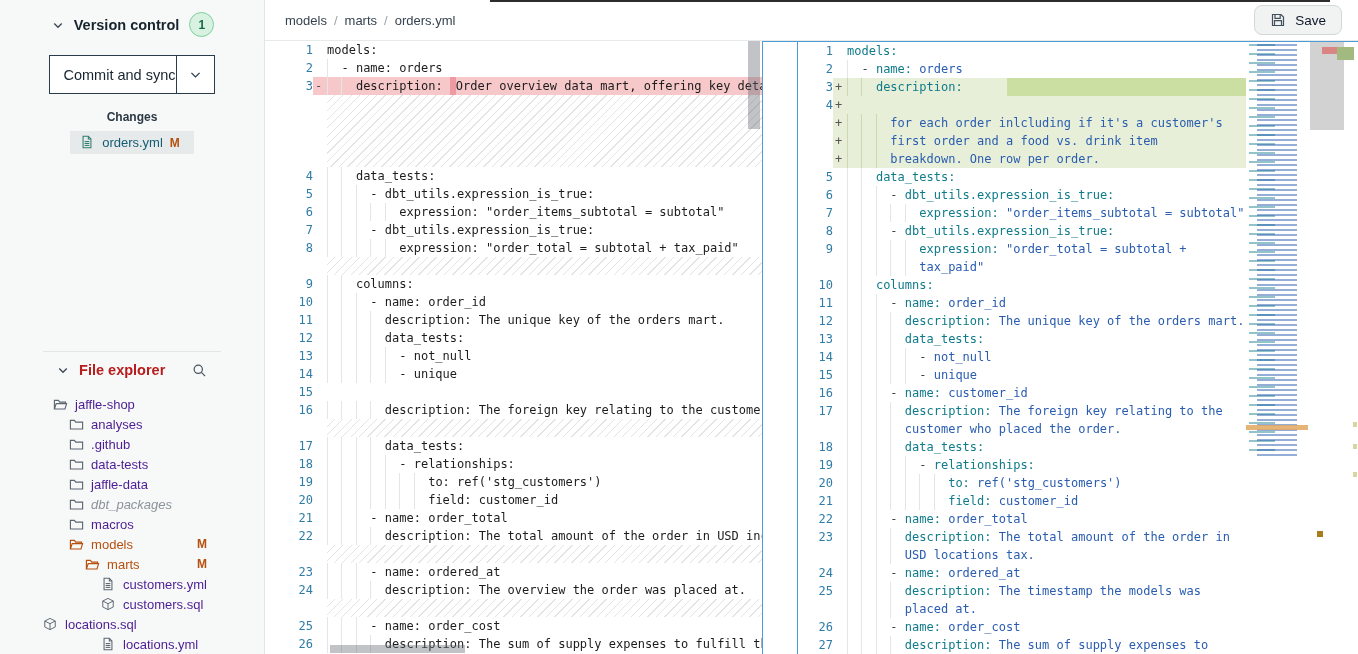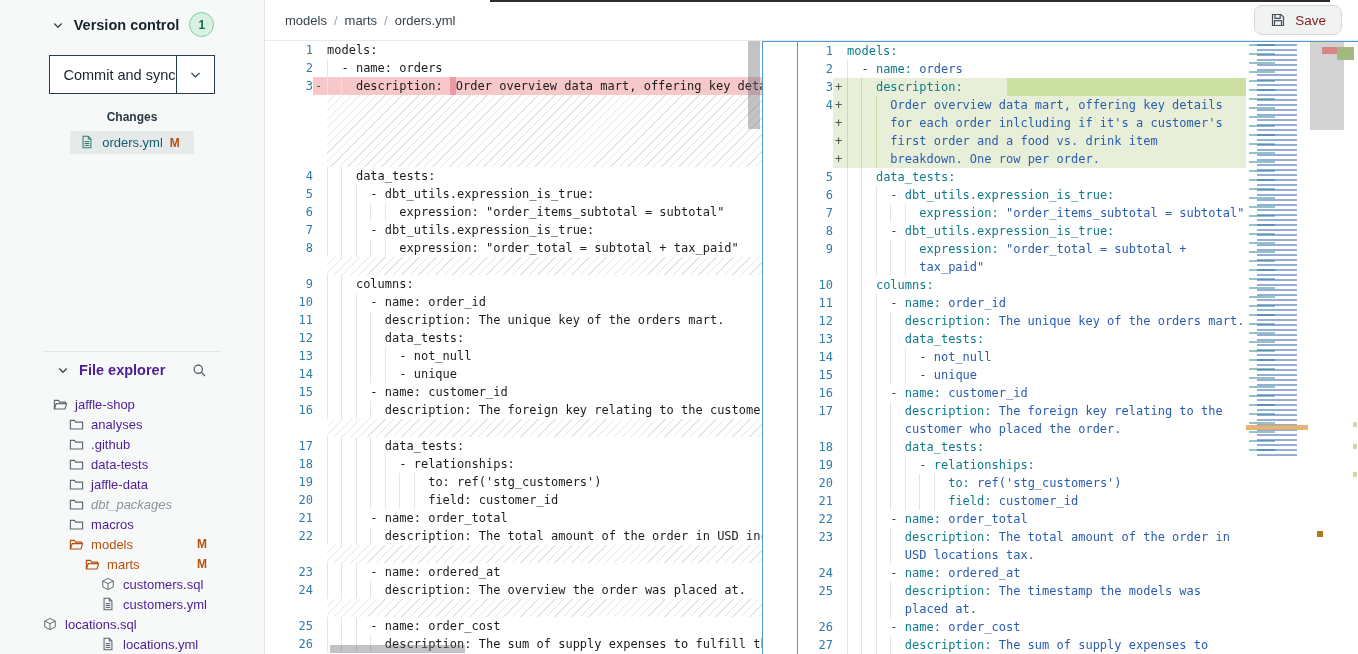--- a/index.html
+++ b/index.html
@@ -20,40 +20,40 @@
                 border-radius:0; display:flex; align-items:stretch; cursor:pointer; }
   .commit-label { flex:1; display:flex; align-items:center; padding-left:13px; font-size:14.5px; color:#17242e; }
   .commit-caret { width:38px; border-left:1.5px solid #2a3b49; display:flex; align-items:center; justify-content:center; color:#2a3b49; }
   .changes-label { font-size:12px; font-weight:bold; color:#2a3843; padding:4px 14px 7px; }
   .change-row { height:23px; display:flex; align-items:center; background:#e7eaea; padding:0 14px 0 10px; gap:7px; cursor:pointer; }
   .change-name { flex:1; font-size:13px; color:#135c72; }
   .m-badge { color:#b5500e; font-weight:bold; font-size:12px; }
   .spacer { height:205px; }
   .fe { border-top:1px solid #e3e6e6; }
   .fe-header { display:flex; align-items:center; gap:10px; padding:10px 14px 8px 14px; }
-  .fe-title { font-weight:bold; font-size:14.5px; color:#4c1d95; flex:1; }
+  .fe-title { font-weight:bold; font-size:14.5px; color:#b91c1c; flex:1; }
   .search-ic { width:15px; height:15px; color:#4a5560; }
   .tree { padding-top:8px; }
   .tree-row { height:20px; display:flex; align-items:center; gap:7px; font-size:13px; color:#4c1d95; cursor:pointer; padding-right:14px; }
   .tree-ic { width:15px; height:15px; flex:none; color:#5c6770; }
   .tree-row.orange, .tree-row.orange .tree-ic { color:#b5500e; }
   .tree-row.muted { color:#8b939b; font-style:italic; }
   .tree-row .m-badge { margin-left:auto; }
 
   
   .main { flex:1; display:flex; flex-direction:column; position:relative; min-width:0; }
   .tab-line { position:absolute; top:0; left:225px; width:840px; height:2px; background:#2d2d2d; z-index:5; }
   .hdr { height:41px; min-height:41px; background:#fff; border-bottom:1px solid #e7eaea;
          display:flex; align-items:center; padding:0 16px 0 20px; }
   .crumbs { display:flex; gap:7px; font-size:13px; color:#36434f; }
   .crumb { cursor:pointer; }
   .sep { color:#9aa3ab; }
   .save-btn { margin-left:auto; display:flex; align-items:center; gap:9px; background:#f1f3f3;
               border:1px solid #d2d7d7; border-radius:8px; padding:6px 15px; font-size:13.5px;
-              color:#7f1d1d; cursor:pointer; }
+              color:#0f172a; cursor:pointer; }
   .save-ic { width:16px; height:16px; color:#44505c; }
 
   
   .diff { flex:1; display:flex; position:relative; overflow:hidden; background:#fff;
           font-family:"DejaVu Sans Mono", monospace; font-size:12px; line-height:18px; }
   .pane-left { width:497px; min-width:497px; position:relative; overflow:hidden; }
   .strip { width:35px; min-width:35px; background:#fff; border-left:1px solid #4f9bd5; border-top:1px solid #4f9bd5; }
   .pane-right { flex:1; border-left:1px solid #4f9bd5; border-top:1px solid #4f9bd5;
                 position:relative; display:flex; overflow:hidden; }
   .pr-code { width:448px; min-width:448px; overflow:hidden; }
@@ -209,36 +209,36 @@
           </div>
           <div class="tree-row orange" style="padding-left: 42px;">
             <span class="tree-ic"><svg width="15" height="15" viewBox="0 0 16 16" fill="none" stroke="currentColor" stroke-width="1.2">
                 <path d="M1.5 12.8 V3.6 h4.3 l1.4 1.9 h6.2 v1.6"></path>
                 <path d="M1.5 12.8 L3.4 7.1 h11.1 l-1.7 5.7 z"></path>
               </svg></span>
             <span>marts</span>
             <span class="m-badge">M</span>
           </div>
           <div class="tree-row" style="padding-left: 58px;">
-            <span class="tree-ic"><svg width="14" height="14" viewBox="0 0 16 16" fill="none" stroke="currentColor" stroke-width="1.1">
-                <path d="M8 1.6 L14 4.6 V11.4 L8 14.4 L2 11.4 V4.6 Z"></path>
-                <path d="M2 4.6 L8 7.6 L14 4.6"></path>
-                <path d="M8 7.6 V14.4"></path>
-              </svg></span>
-            <span>customers.sql</span>
-          </div>
-          <div class="tree-row" style="padding-left: 58px;">
             <span class="tree-ic"><svg width="14" height="14" viewBox="0 0 16 16" fill="none" stroke="currentColor" stroke-width="1.2">
                 <path d="M3.5 1.5 h6 l3 3 v10 h-9 z"></path>
                 <path d="M9.5 1.5 v3 h3"></path>
                 <line x1="5.3" y1="7.5" x2="10.7" y2="7.5"></line>
                 <line x1="5.3" y1="9.7" x2="10.7" y2="9.7"></line>
                 <line x1="5.3" y1="11.9" x2="10.7" y2="11.9"></line>
               </svg></span>
             <span>customers.yml</span>
+          </div>
+          <div class="tree-row" style="padding-left: 58px;">
+            <span class="tree-ic"><svg width="14" height="14" viewBox="0 0 16 16" fill="none" stroke="currentColor" stroke-width="1.1">
+                <path d="M8 1.6 L14 4.6 V11.4 L8 14.4 L2 11.4 V4.6 Z"></path>
+                <path d="M2 4.6 L8 7.6 L14 4.6"></path>
+                <path d="M8 7.6 V14.4"></path>
+              </svg></span>
+            <span>customers.sql</span>
           </div>
           <div class="tree-row" style="">
             <span class="tree-ic"><svg width="14" height="14" viewBox="0 0 16 16" fill="none" stroke="currentColor" stroke-width="1.1">
                 <path d="M8 1.6 L14 4.6 V11.4 L8 14.4 L2 11.4 V4.6 Z"></path>
                 <path d="M2 4.6 L8 7.6 L14 4.6"></path>
                 <path d="M8 7.6 V14.4"></path>
               </svg></span>
             <span>locations.sql</span>
           </div>
           <div class="tree-row" style="padding-left: 58px;">
@@ -289,21 +289,21 @@
             <div class="row"><span class="gut">6</span><span class="mk"></span><span class="code"><span class="ind t">          </span><span class="t">expression: "order_items_subtotal = subtotal"</span></span></div>
             <div class="row"><span class="gut">7</span><span class="mk"></span><span class="code"><span class="ind t">      </span><span class="t">- dbt_utils.expression_is_true:</span></span></div>
             <div class="row"><span class="gut">8</span><span class="mk"></span><span class="code"><span class="ind t">          </span><span class="t">expression: "order_total = subtotal + tax_paid"</span></span></div>
             <div class="row filler" style="height: 18px;"></div>
             <div class="row"><span class="gut">9</span><span class="mk"></span><span class="code"><span class="ind t">    </span><span class="t">columns:</span></span></div>
             <div class="row"><span class="gut">10</span><span class="mk"></span><span class="code"><span class="ind t">      </span><span class="t">- name: order_id</span></span></div>
             <div class="row"><span class="gut">11</span><span class="mk"></span><span class="code"><span class="ind t">        </span><span class="t">description: The unique key of the orders mart.</span></span></div>
             <div class="row"><span class="gut">12</span><span class="mk"></span><span class="code"><span class="ind t">        </span><span class="t">data_tests:</span></span></div>
             <div class="row"><span class="gut">13</span><span class="mk"></span><span class="code"><span class="ind t">          </span><span class="t">- not_null</span></span></div>
             <div class="row"><span class="gut">14</span><span class="mk"></span><span class="code"><span class="ind t">          </span><span class="t">- unique</span></span></div>
-            <div class="row"><span class="gut">15</span><span class="mk"></span><span class="code"><span class="ind t">      </span><span class="t">- name: customer_id</span></span></div>
+            <div class="row"><span class="gut">15</span><span class="mk"></span></div>
             <div class="row"><span class="gut">16</span><span class="mk"></span><span class="code"><span class="ind t">        </span><span class="t">description: The foreign key relating to the customer who placed the order.</span></span></div>
             <div class="row filler" style="height: 18px;"></div>
             <div class="row"><span class="gut">17</span><span class="mk"></span><span class="code"><span class="ind t">        </span><span class="t">data_tests:</span></span></div>
             <div class="row"><span class="gut">18</span><span class="mk"></span><span class="code"><span class="ind t">          </span><span class="t">- relationships:</span></span></div>
             <div class="row"><span class="gut">19</span><span class="mk"></span><span class="code"><span class="ind t">              </span><span class="t">to: ref('stg_customers')</span></span></div>
             <div class="row"><span class="gut">20</span><span class="mk"></span><span class="code"><span class="ind t">              </span><span class="t">field: customer_id</span></span></div>
             <div class="row"><span class="gut">21</span><span class="mk"></span><span class="code"><span class="ind t">      </span><span class="t">- name: order_total</span></span></div>
             <div class="row"><span class="gut">22</span><span class="mk"></span><span class="code"><span class="ind t">        </span><span class="t">description: The total amount of the order in USD including tax.</span></span></div>
             <div class="row filler" style="height: 18px;"></div>
             <div class="row"><span class="gut">23</span><span class="mk"></span><span class="code"><span class="ind t">      </span><span class="t">- name: ordered_at</span></span></div>
@@ -314,21 +314,21 @@
           </div>
         <div class="vscroll-left"></div>
         <div class="hscroll-left"></div>
       </div>
       <div class="strip"></div>
       <div class="pane-right">
         <div class="pr-code" id="right-rows">
             <div class="row"><span class="gut">1</span><span class="mk"></span><span class="code"><span class="k">models:</span></span></div>
             <div class="row"><span class="gut">2</span><span class="mk"></span><span class="code"><span class="ind d">  </span><span class="d">- </span><span class="k">name:</span><span class="v"> orders</span></span></div>
             <div class="row add"><span class="gut">3</span><span class="mk">+</span><span class="code"><span class="ind d">    </span><span class="k">description:</span><span class="addband"></span></span></div>
-            <div class="row add"><span class="gut">4</span><span class="mk">+</span><span class="code"><span class="ind d">      </span><span class="v">Order overview data mart, offering key details</span></span></div>
+            <div class="row add"><span class="gut">4</span><span class="mk">+</span></div>
             <div class="row add"><span class="gut"></span><span class="mk">+</span><span class="code"><span class="ind d">      </span><span class="v">for each order inlcluding if it's a customer's</span></span></div>
             <div class="row add"><span class="gut"></span><span class="mk">+</span><span class="code"><span class="ind d">      </span><span class="v">first order and a food vs. drink item</span></span></div>
             <div class="row add"><span class="gut"></span><span class="mk">+</span><span class="code"><span class="ind d">      </span><span class="v">breakdown. One row per order.</span></span></div>
             <div class="row"><span class="gut">5</span><span class="mk"></span><span class="code"><span class="ind d">    </span><span class="k">data_tests:</span></span></div>
             <div class="row"><span class="gut">6</span><span class="mk"></span><span class="code"><span class="ind d">      </span><span class="d">- </span><span class="k">dbt_utils.expression_is_true:</span></span></div>
             <div class="row"><span class="gut">7</span><span class="mk"></span><span class="code"><span class="ind d">          </span><span class="k">expression:</span><span class="s"> "order_items_subtotal = subtotal"</span></span></div>
             <div class="row"><span class="gut">8</span><span class="mk"></span><span class="code"><span class="ind d">      </span><span class="d">- </span><span class="k">dbt_utils.expression_is_true:</span></span></div>
             <div class="row"><span class="gut">9</span><span class="mk"></span><span class="code"><span class="ind d">          </span><span class="k">expression:</span><span class="s"> "order_total = subtotal +</span></span></div>
             <div class="row"><span class="gut"></span><span class="mk"></span><span class="code"><span class="ind d">          </span><span class="s">tax_paid"</span></span></div>
             <div class="row"><span class="gut">10</span><span class="mk"></span><span class="code"><span class="ind d">    </span><span class="k">columns:</span></span></div>

